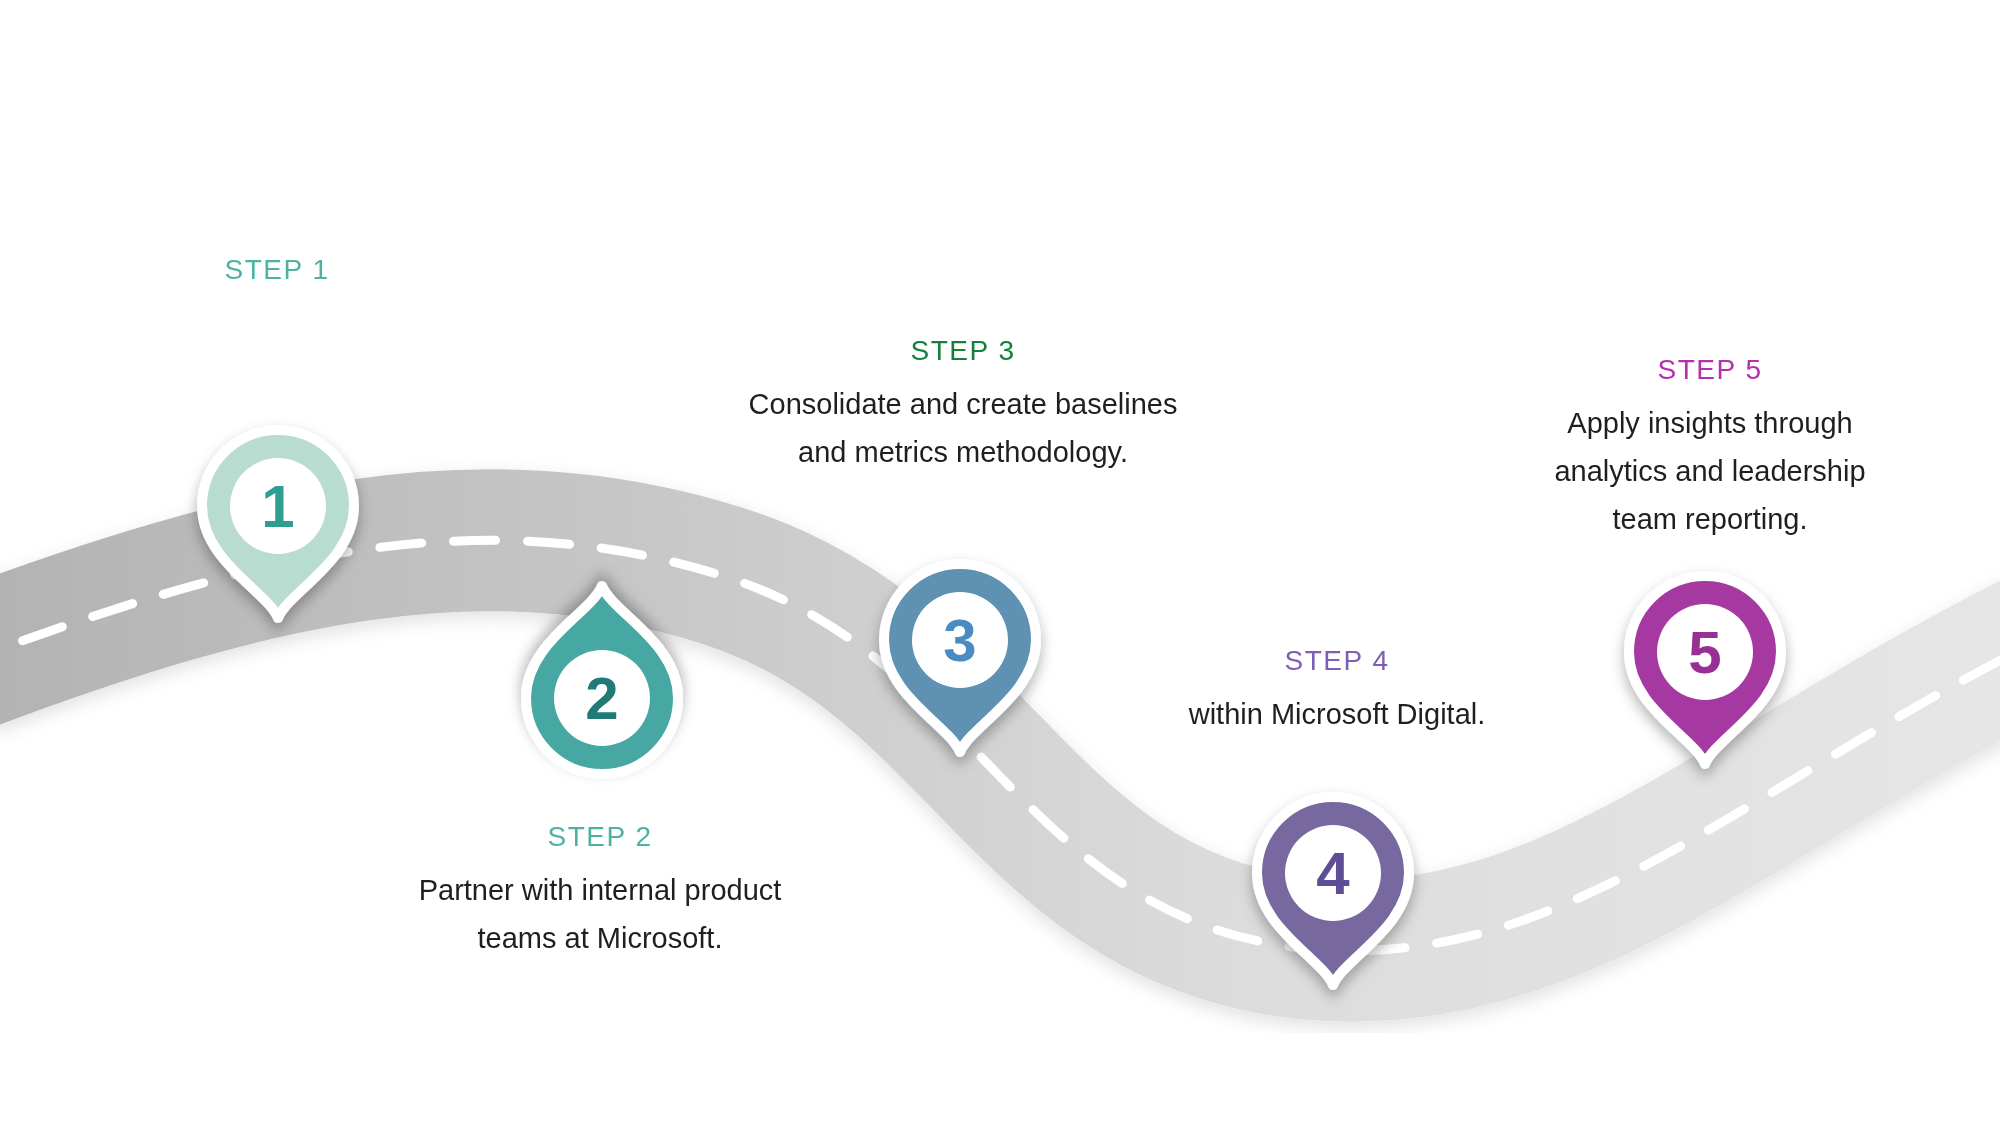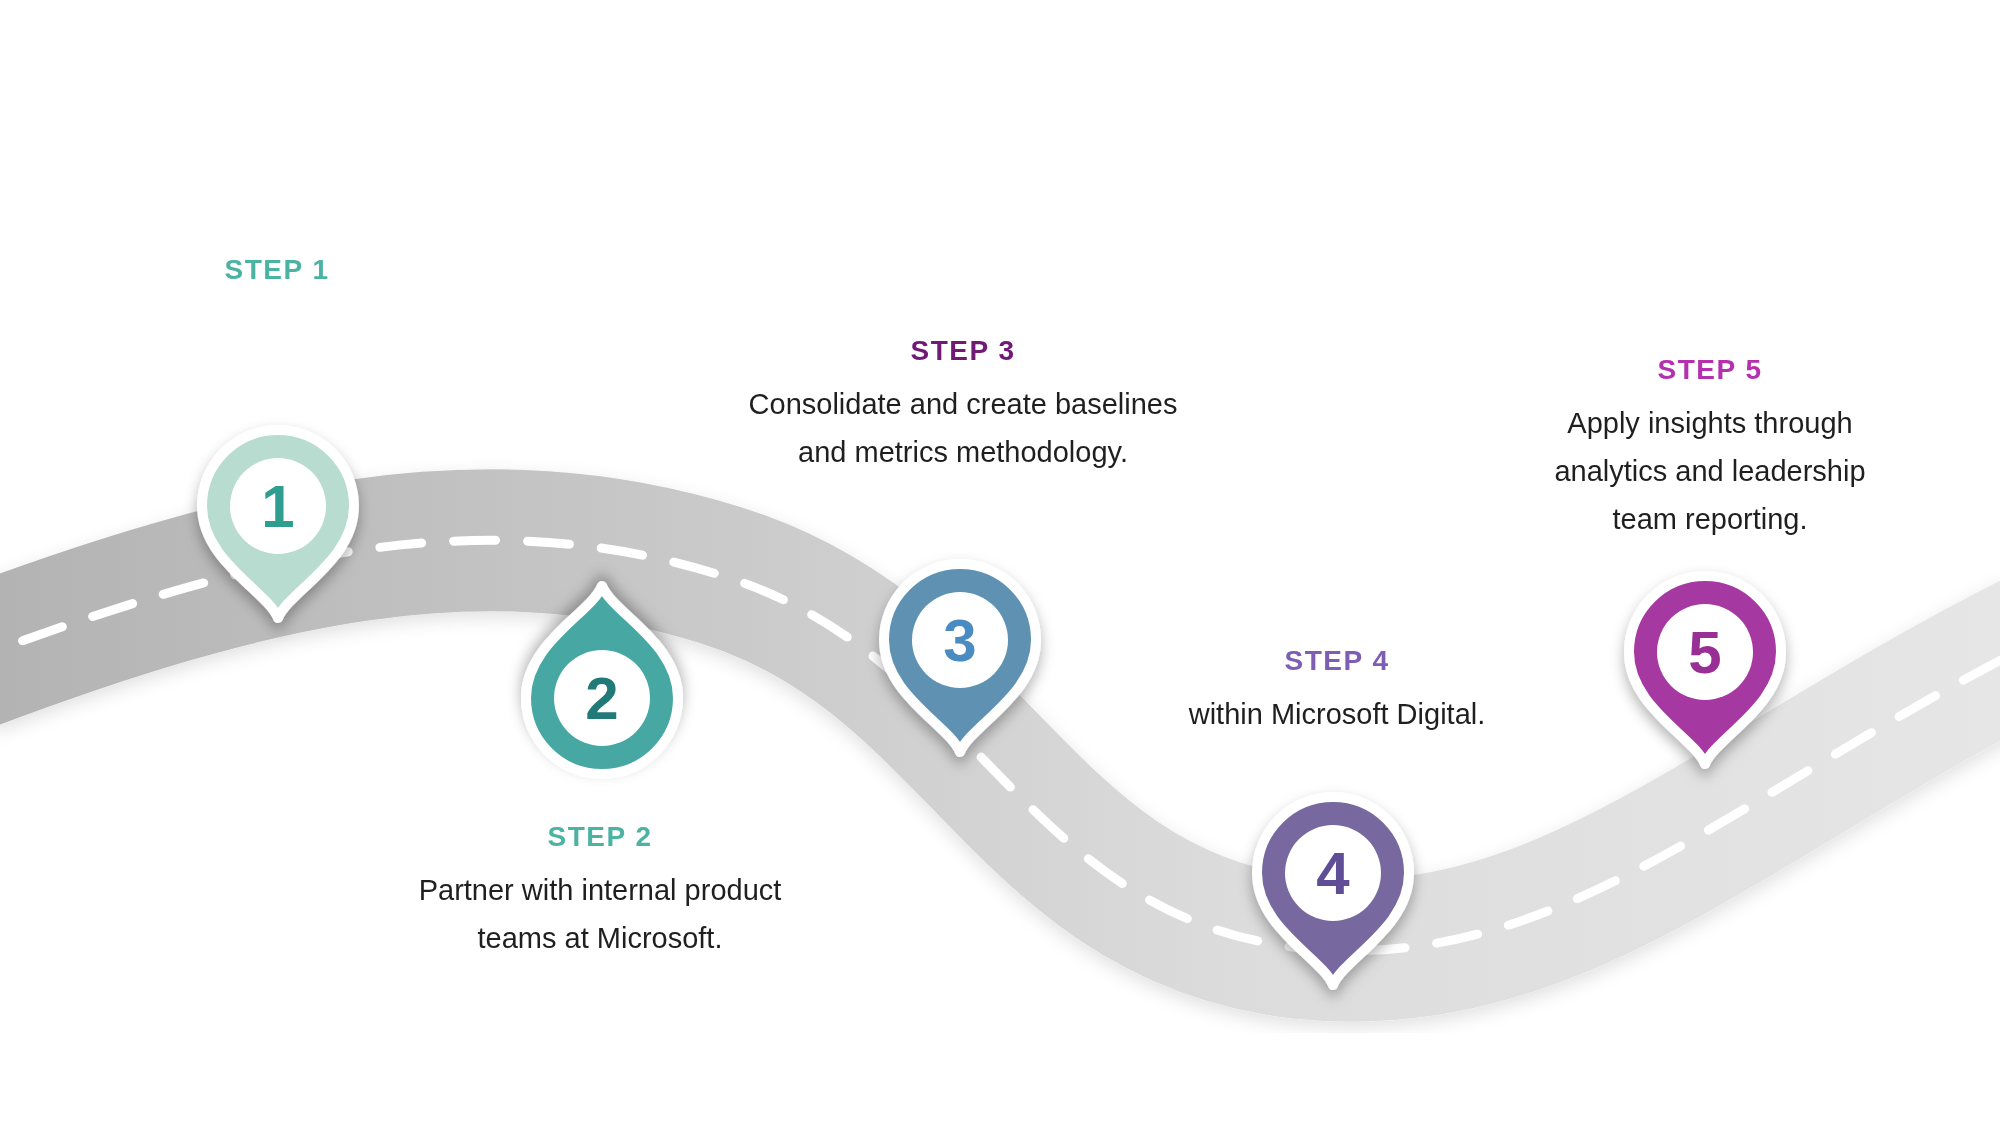--- a/index.html
+++ b/index.html
@@ -18,21 +18,21 @@
     font-size:53px;font-weight:700;letter-spacing:-0.5px;
     color:#111111;white-space:nowrap;
   }
   .step{
     position:absolute;
     width:540px;
     transform:translateX(-50%);
     text-align:center;
   }
   .step-heading{
-    font-size:28px;font-weight:700;letter-spacing:1.5px;
+    font-size:28px;font-weight:400;letter-spacing:1.5px;
     line-height:34px;
   }
   .step-lines{
     margin-top:12px;
     font-size:29px;color:#1f1f1f;line-height:48px;
   }
   .pin-number{
     font-size:60px;font-weight:700;
     text-anchor:middle;
   }
@@ -111,21 +111,21 @@
 
   <div class="step" style="left:600px;top:820px;">
     <div class="step-heading accent" style="color: rgb(76, 179, 163);">STEP 2</div>
     <div class="step-lines">
       <div>Partner with internal product</div>
       <div>teams at Microsoft.</div>
     </div>
   </div>
 
   <div class="step" style="left:963px;top:334px;">
-    <div class="step-heading accent" style="color: #701a75;">STEP 3</div>
+    <div class="step-heading accent" style="color: #15803d;">STEP 3</div>
     <div class="step-lines">
       <div>Consolidate and create baselines</div>
       <div>and metrics methodology.</div>
     </div>
   </div>
 
   <div class="step" style="left:1337px;top:630px;">
     <div class="step-heading accent" style="color: rgb(126, 94, 180); margin-top: 14px;">STEP 4</div>
     <div class="step-lines">
       <div>within Microsoft Digital.</div>

